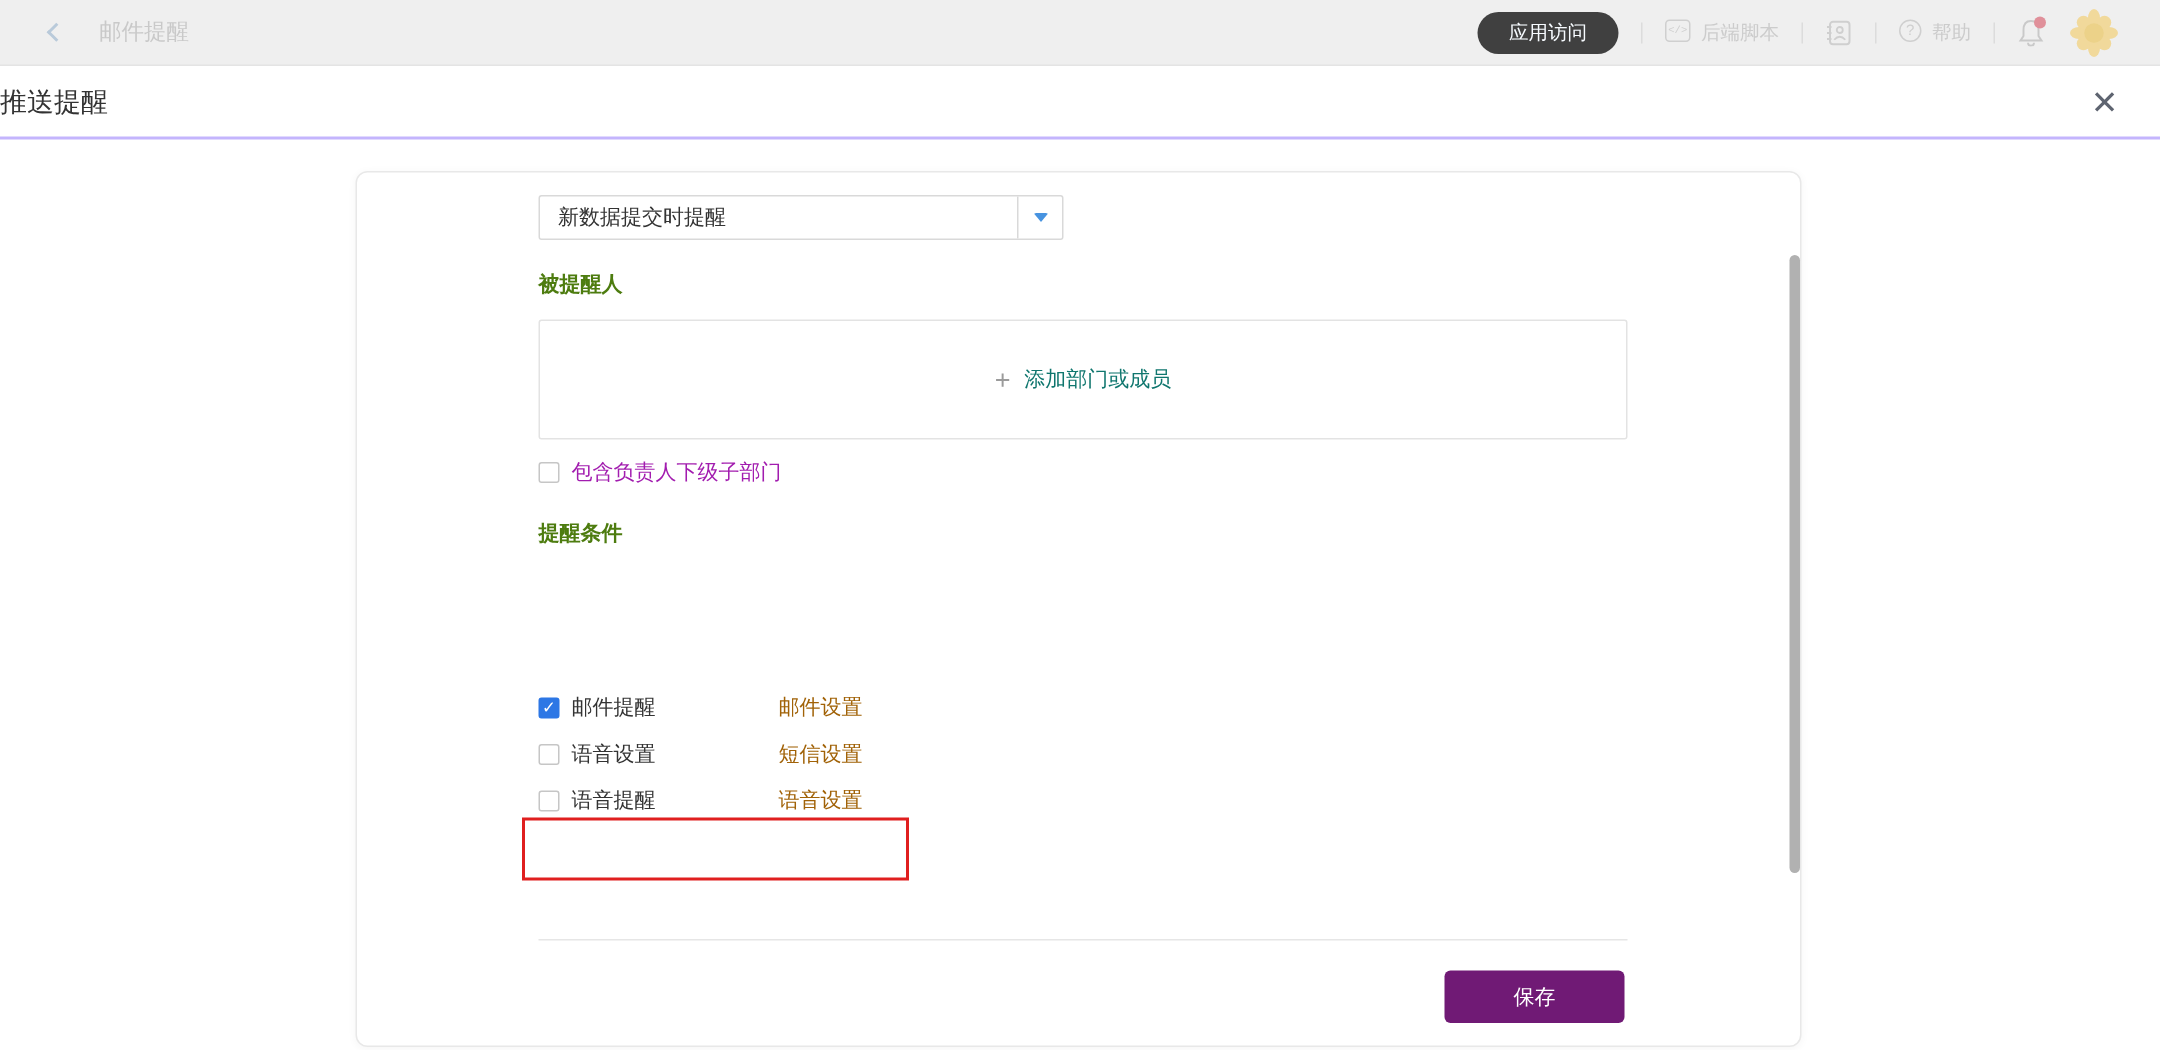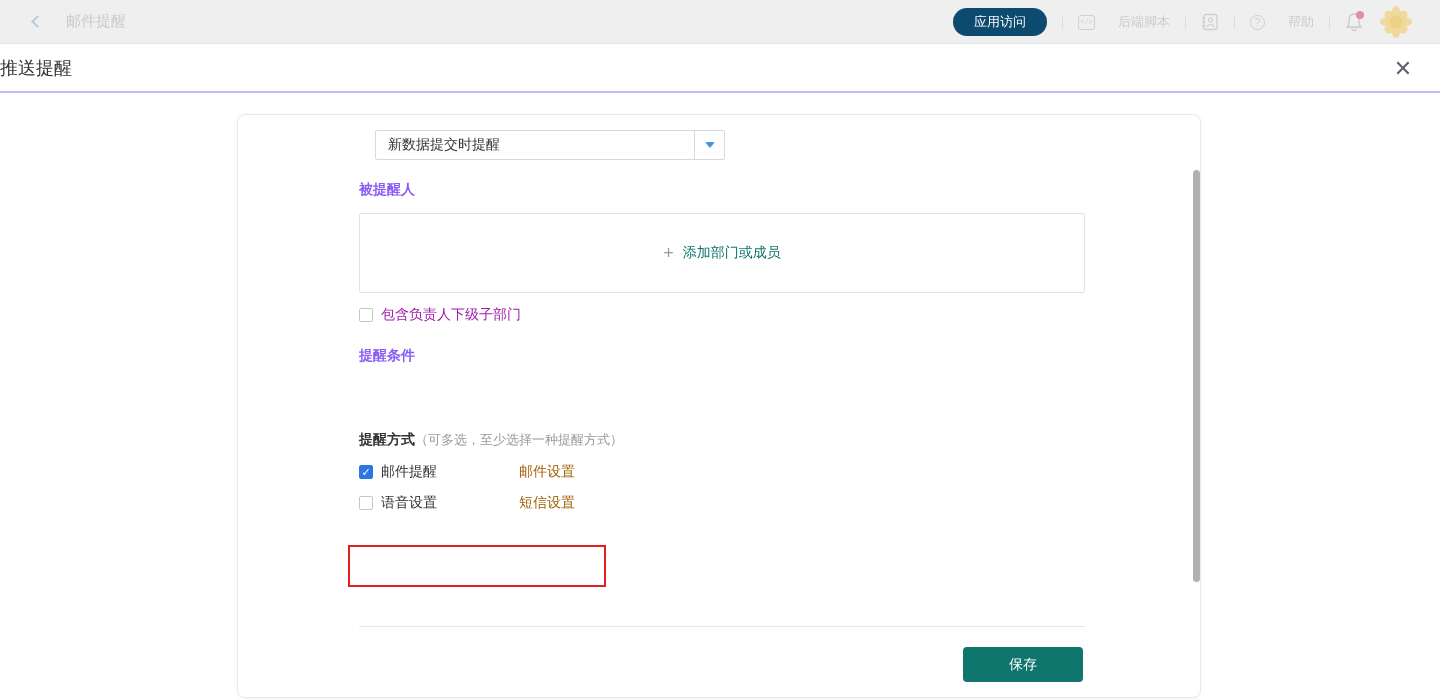--- a/index.html
+++ b/index.html
@@ -10,24 +10,24 @@
   
   .header { position:absolute; top:0; left:0; width:1440px; height:44px;
             background:#efefef; border-bottom:1px solid #e4e4e4;
             display:flex; align-items:center; }
   .header-left { display:flex; align-items:center; margin-left:26px; gap:22px; }
   .back-btn { width:18px; height:18px; display:flex; align-items:center; justify-content:center; cursor:pointer; }
   .back-chevron { width:9px; height:9px; border-left:2px solid #b9cada; border-bottom:2px solid #b9cada;
                   transform:rotate(45deg); margin-left:4px; }
   .form-title { font-size:15px; color:#c9c9c9; }
   .header-right { position:absolute; right:28px; top:0; height:44px; display:flex; align-items:center; gap:15px; }
-  .pill-btn { background:#0c4a6e; color:#f7fbff; font-size:13px; border:none; border-radius:15px;
+  .pill-btn { background:#404040; color:#f7fbff; font-size:13px; border:none; border-radius:15px;
               height:28px; padding:0 21px; display:flex; align-items:center; cursor:pointer; }
   .h-sep { width:1px; height:14px; background:#dcdcdc; }
-  .h-item { display:flex; align-items:center; gap:23px; color:#cccccc; font-size:13px; cursor:pointer; }
+  .h-item { display:flex; align-items:flex-start; gap:7px; color:#cccccc; font-size:13px; cursor:pointer; }
   .code-icon { width:17px; height:15px; border:1px solid #cfcfcf; border-radius:3px;
                font-size:7px; color:#cfcfcf; display:flex; align-items:center; justify-content:center;
                font-family:"Liberation Mono","DejaVu Sans Mono",monospace; }
   .help-icon { width:15px; height:15px; border:1px solid #cfcfcf; border-radius:50%;
                font-size:10px; color:#cfcfcf; display:flex; align-items:center; justify-content:center; }
   .bell-wrap { position:relative; width:20px; height:22px; cursor:pointer; }
   .bell-dot { position:absolute; top:0px; right:1px; width:8px; height:8px; border-radius:50%; background:#e0909a; }
   .avatar { width:32px; height:32px; cursor:pointer; }
 
   
@@ -40,30 +40,30 @@
                  cursor:pointer; font-weight:300; }
 
   
   .card { position:absolute; left:237px; top:114px; width:964px; height:584px;
           background:#fff; border:1px solid #e8e8e8; border-radius:8px;
           box-shadow:0 1px 6px rgba(0,0,0,0.04); }
 
   .dropdown { position:absolute; left:121px; width:350px; height:30px;
               border:1px solid #d9d9d9; border-radius:2px; background:#fff;
               display:flex; align-items:center; cursor:pointer; }
-  .dd-trigger { top:15px;margin-left:16px; }
+  .dd-trigger { top:15px; }
   .dd-condition { top:261px; }
   .dd-value { flex:1; font-size:14px; color:#333; padding-left:12px;
               white-space:nowrap; overflow:hidden; }
   .dd-arrow { width:30px; height:100%; border-left:1px solid #d9d9d9;
               display:flex; align-items:center; justify-content:center; }
   .caret { width:0; height:0; border-left:5px solid transparent; border-right:5px solid transparent;
            border-top:6px solid #4793e0; border-radius:2px; }
 
-  .field-label { position:absolute; left:121px; font-size:14px; font-weight:bold; color:#8b5cf6; }
+  .field-label { position:absolute; left:121px; font-size:14px; font-weight:bold; color:#4d7c0f; }
   .lbl-recipients { top:66px; }
   .lbl-condition { top:232px; }
   .lbl-methods-row { position:absolute; left:121px; top:316px; font-size:14px; color:#333; white-space:nowrap; }
   .lbl-methods-row b { font-weight:bold; }
   .methods-hint { font-size:13px; color:#999; font-weight:normal; }
 
   .add-box { position:absolute; left:121px; top:98px; width:726px; height:80px;
              border:1px solid #e3e3e3; border-radius:2px; background:#fff;
              display:flex; align-items:center; justify-content:center; gap:9px; cursor:pointer; }
   .plus-glyph { font-size:18px; color:#9b9b9b; line-height:1; }
@@ -82,21 +82,21 @@
   .method-row .m-label { font-size:14px; color:#333; margin-left:8px; }
   .method-row .m-link { position:absolute; left:160px; font-size:14px; color:#a16207; text-decoration:none; cursor:pointer; }
   .row-0 { top:347px; } .row-1 { top:378px; } .row-2 { top:409px; } .row-3 { top:440px; }
 
   .red-annotation { position:absolute; left:110px; top:430px; width:258px; height:42px;
                     border:2px solid #e01f1f; pointer-events:none; }
 
   .card-divider { position:absolute; left:121px; top:511px; width:726px; height:1px; background:#e6e6e6; }
 
   .save-btn { position:absolute; left:725px; top:532px; width:120px; height:35px;
-              background:#0f766e; color:#fff; font-size:14px; border:none; border-radius:4px;
+              background:#701a75; color:#fff; font-size:14px; border:none; border-radius:4px;
               display:flex; align-items:center; justify-content:center; cursor:pointer; }
 
   .scroll-thumb { position:absolute; left:1193px; top:170px; width:7px; height:412px;
                   background:#b1b1b1; border-radius:4px; cursor:pointer; }
 </style>
 </head>
 <body>
 
 <div class="page">
 
@@ -178,34 +178,38 @@
     </div>
 
     <div class="subdept-row">
       <span class="cb"></span>
       <span class="row-label">包含负责人下级子部门</span>
     </div>
 
     <div class="field-label lbl-condition">提醒条件</div>
 
 
-    <div class="lbl-methods-row"><b>提醒方式</b><span class="methods-hint">（可多选，至少选择一种提醒方式）</span></div>
 
     <div class="method-row row-0">
       <span class="cb checked">
           <i class="tick">✓</i>
         </span>
       <span class="m-label">邮件提醒</span>
       <a class="m-link">邮件设置</a>
     </div>
     <div class="method-row row-1">
       <span class="cb"></span>
       <span class="m-label">语音设置</span>
       <a class="m-link">短信设置</a>
     </div>
+    <div class="method-row row-2">
+      <span class="cb"></span>
+      <span class="m-label">语音提醒</span>
+      <a class="m-link">语音设置</a>
+    </div>
 
     <div class="red-annotation"></div>
 
     <div class="card-divider"></div>
 
     <button class="save-btn">保存</button>
   </div>
 
   <div class="scroll-thumb"></div>
 

